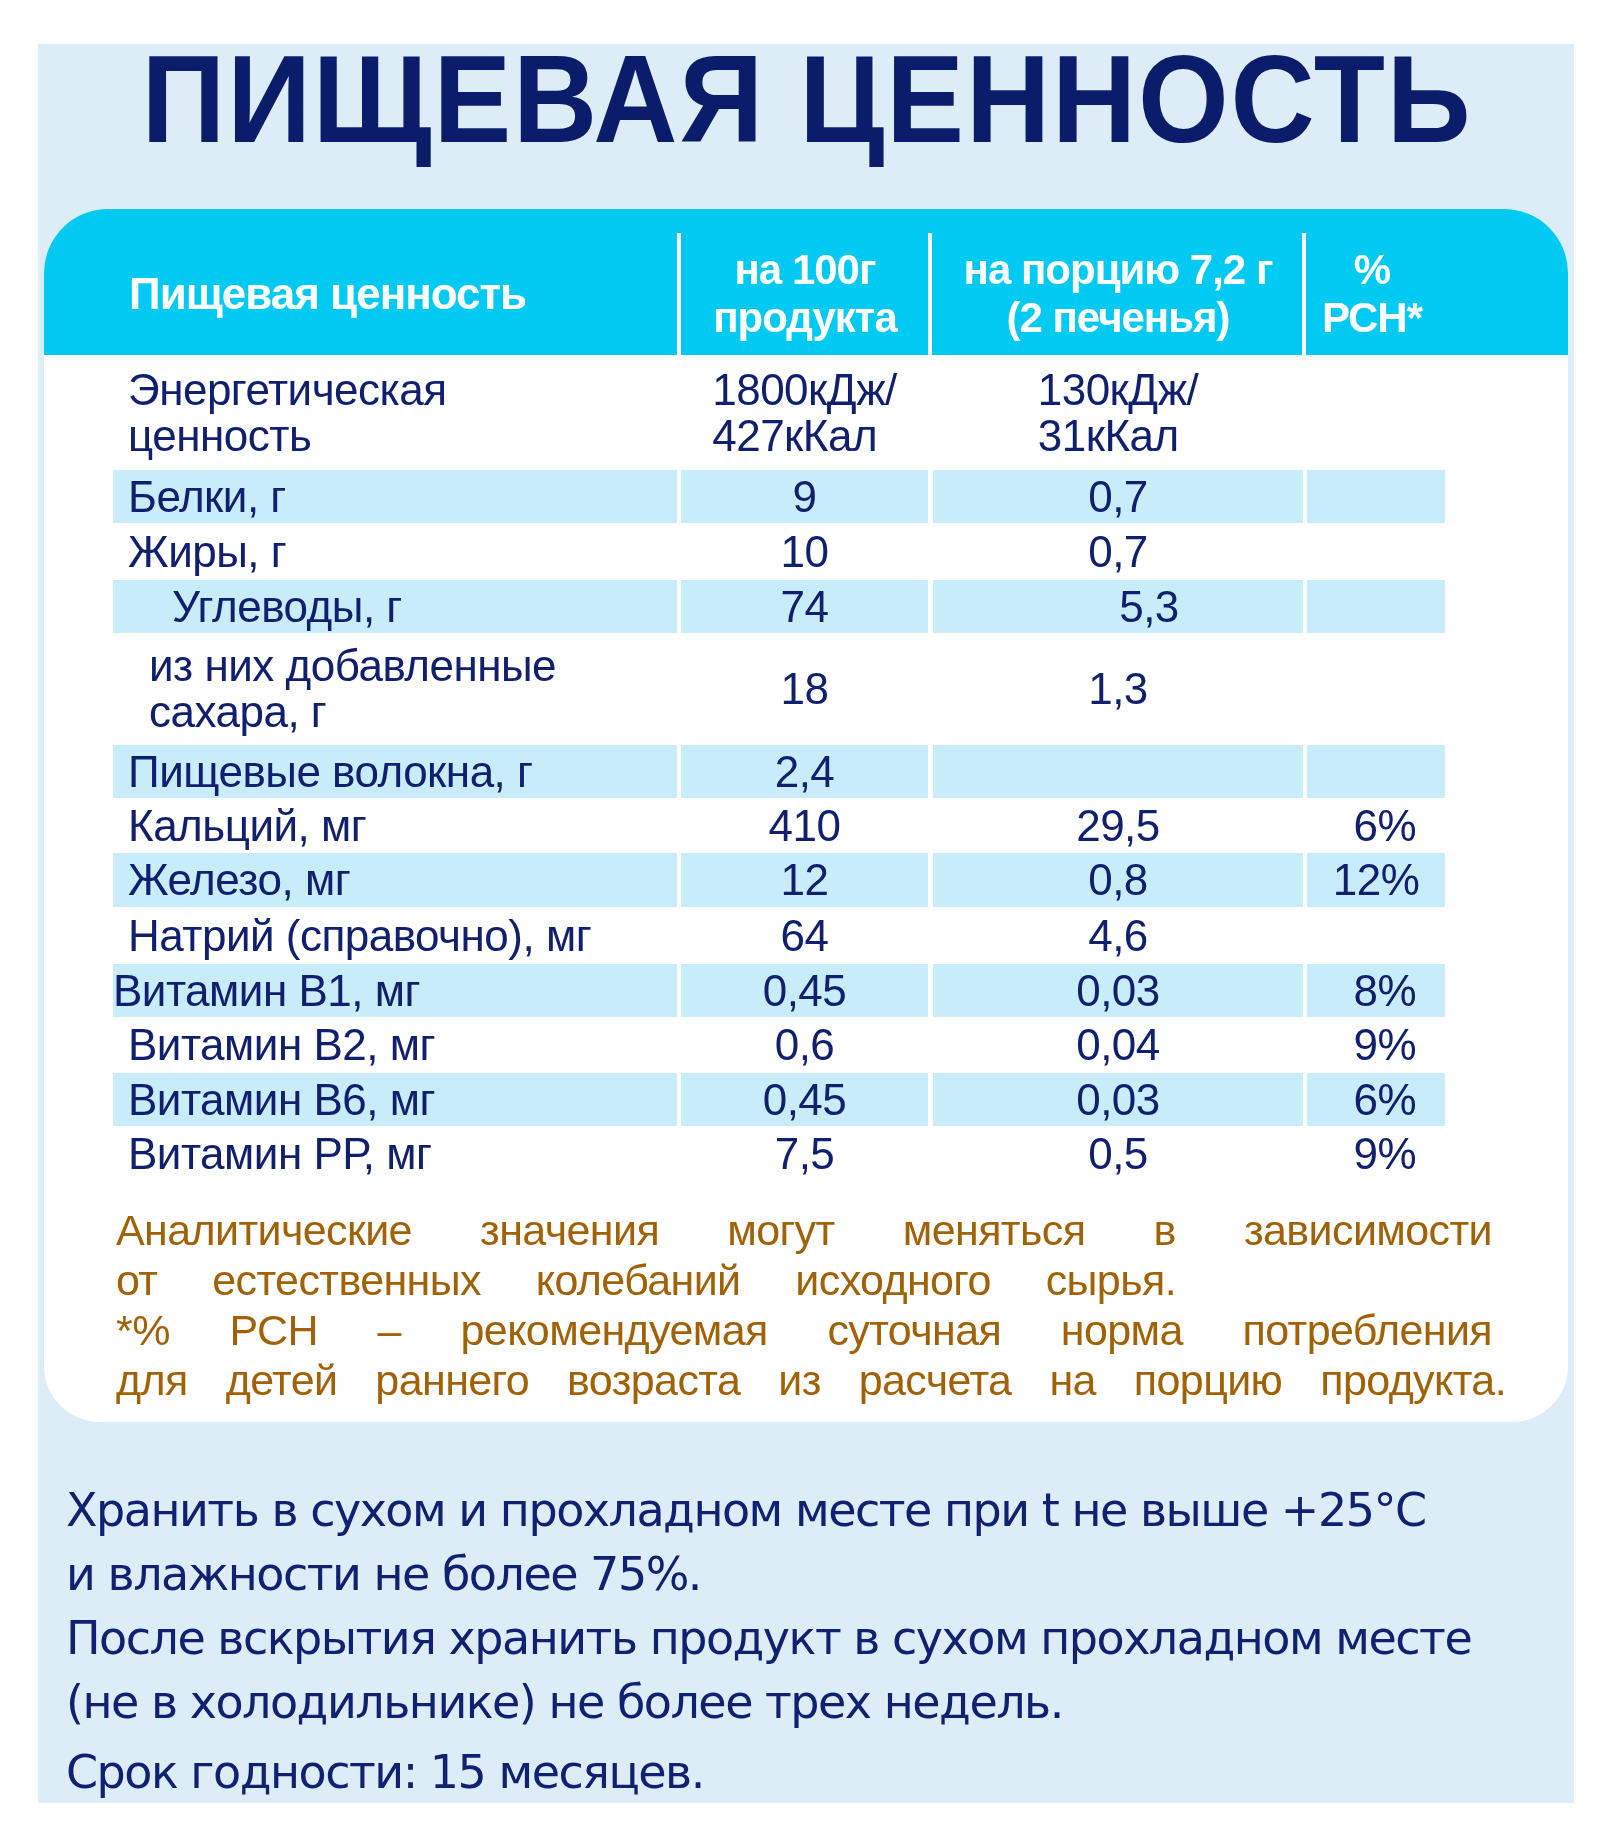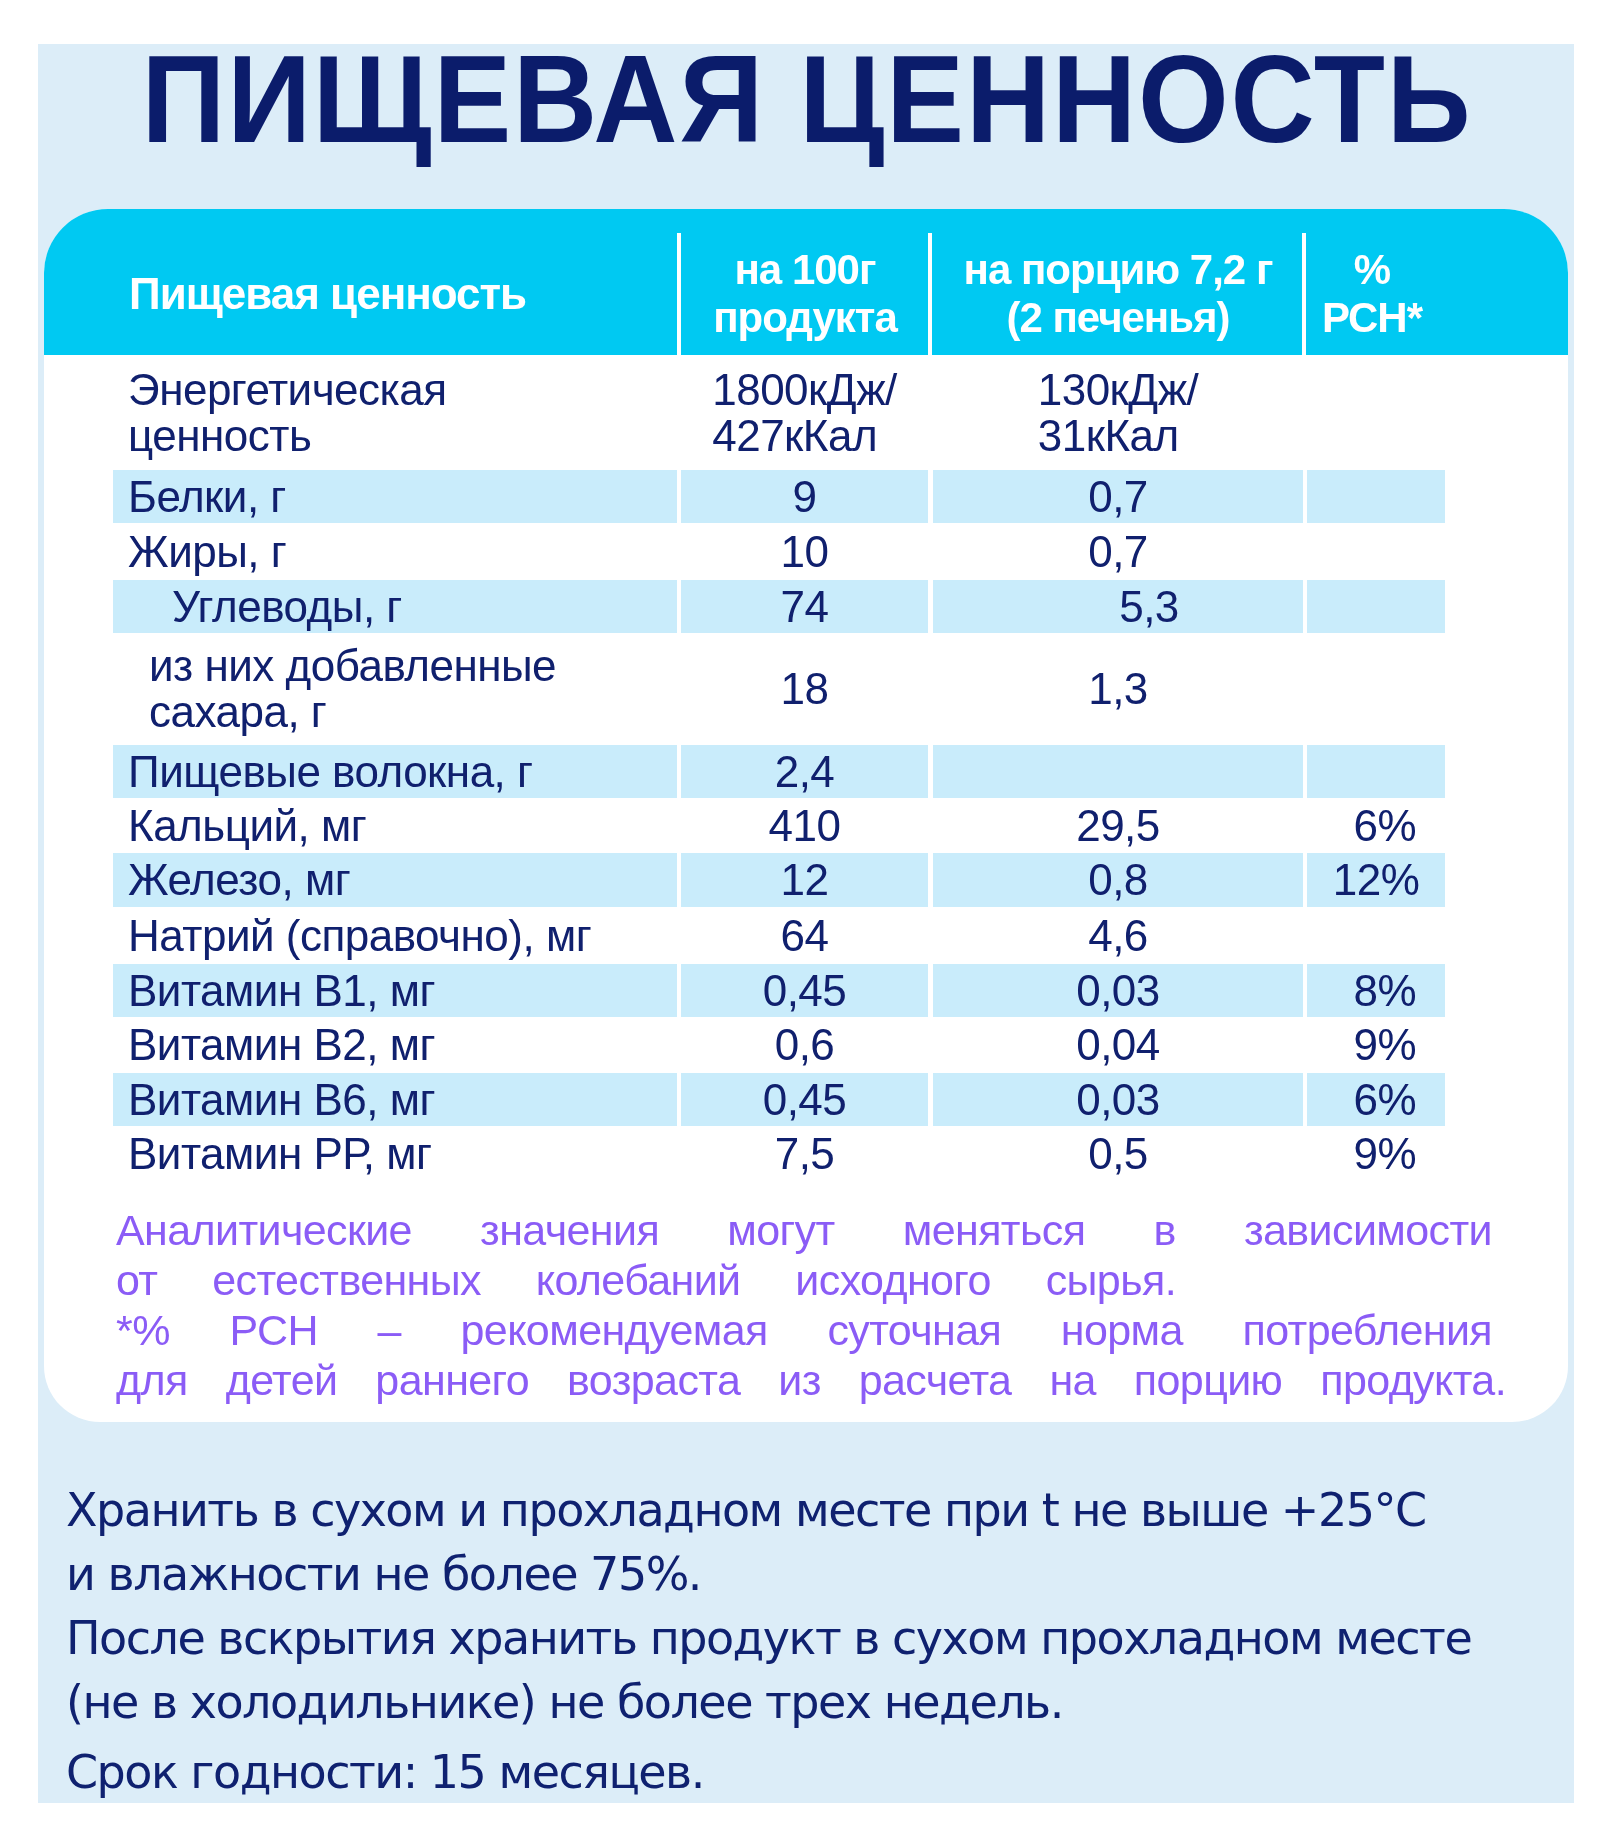--- a/index.html
+++ b/index.html
@@ -40,21 +40,21 @@
     position: absolute; top: 0; height: 100%; display: flex; align-items: center;
     font-size: 44px; line-height: 46px; color: #10206e; white-space: nowrap;
     letter-spacing: -0.5px;
   }
   .cell.label { justify-content: flex-start; }
   .cell.num { justify-content: center; text-align: left; }
   .cell.pct { justify-content: center; }
 
   .footnote {
     position: absolute; left: 72px; top: 996px; width: 1376px;
-    font-size: 43px; line-height: 50px; color: #8b5cf6; letter-spacing: -0.6px;
+    font-size: 43px; line-height: 50px; color: #a16207; letter-spacing: -0.6px;
   }
   .footnote p { text-align: justify; text-align-last: justify; white-space: nowrap; }
   .footnote p.nolast { text-align-last: left; }
 
   .storage {
     position: absolute; left: 66px; top: 1478px; width: 1500px;
     font-size: 46px; color: #0f2170; font-family: "DejaVu Sans", sans-serif;
     letter-spacing: -1.5px;
   }
   .storage .para { line-height: 64px; }
@@ -291,21 +291,21 @@
         </div>
         <div class="cell pct" style="left: 1263px; width: 138px;">
           <div style="text-align: right; min-width: 80px;"></div>
         </div>
       </div>
       <div class="row" style="top: 755px; height: 53px;">
         <div class="band" style="left: 69px; width: 564px;"></div>
         <div class="band" style="left: 637px; width: 247px;"></div>
         <div class="band" style="left: 889px; width: 370px;"></div>
         <div class="band" style="left: 1263px; width: 138px;"></div>
-        <div class="cell label" style="left: 69px; width: 564px; padding-left: 15px; border-radius: 6px;">
+        <div class="cell label" style="left: 69px; width: 564px;  border-radius: 6px;">
           <div>
             <div>Витамин В1, мг</div>
           </div>
         </div>
         <div class="cell num" style="left: 637px; width: 247px;">
           <div>
             <div>0,45</div>
           </div>
         </div>
         <div class="cell num" style="left: 889px; width: 370px;">

